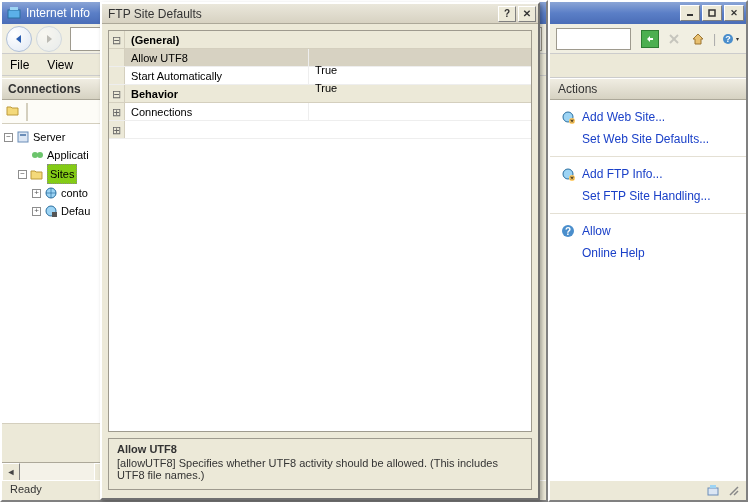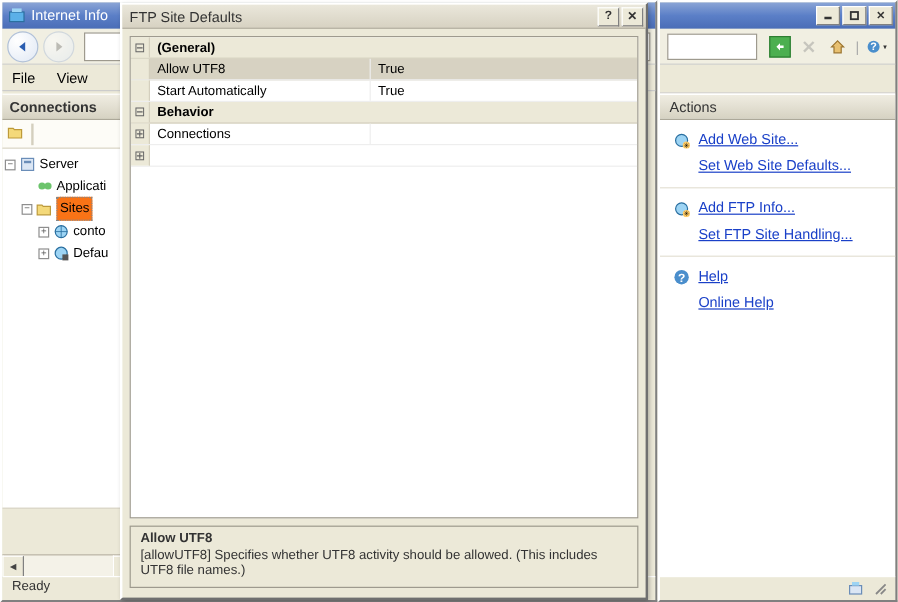--- a/index.html
+++ b/index.html
@@ -14,54 +14,54 @@
   .addr-area { height:24px; border:1px solid #9e9a8e; background:#fff; flex:1; margin-left:4px; }
   .menu-bar { height:22px; display:flex; align-items:center; padding:0 8px; gap:18px; border-bottom:1px solid #ccc; background:#ece9d8; }
   .left-panel { position:absolute; left:0; top:76px; width:110px; bottom:20px; background:#ece9d8; border-right:1px solid #aca899; }
   .panel-header { height:22px; background:linear-gradient(to bottom,#f0ede2,#d6d2c2); border-top:1px solid #fff; border-bottom:1px solid #aca899; display:flex; align-items:center; padding:0 6px; font-weight:bold; color:#333; }
   .tree-toolbar { height:24px; background:#fdfcf7; border-bottom:1px solid #d4cfbe; display:flex; align-items:center; padding:0 4px; gap:2px; }
   .tree-toolbar .tb-icon { width:16px; height:16px; }
   .tree { padding:4px 2px; overflow:hidden; font-size:11px; line-height:18px; color:#000; background:#fff; height:300px; border-bottom:1px solid #d4cfbe; }
   .tree-row { display:flex; align-items:center; gap:2px; white-space:nowrap; }
   .tree-row .sq { width:9px; height:9px; border:1px solid #8e8e8e; background:#fff; display:flex; align-items:center; justify-content:center; font-size:8px; line-height:8px; color:#555; flex-shrink:0; }
   .tree-row .ico { width:16px; height:16px; flex-shrink:0; display:flex; align-items:center; justify-content:center; }
-  .tree-row.sel span.label { background:#f97316; border:1px dotted #888; padding:0 2px; }
+  .tree-row.sel span.label { background:#84cc16; border:1px dotted #888; padding:0 2px; }
   .hscroll { position:absolute; left:0; bottom:0; height:18px; width:110px; background:#ece9d8; display:flex; border-top:1px solid #aca899; }
   .hscroll .hbtn { width:18px; height:18px; border:1px solid #fff; border-right-color:#808080; border-bottom-color:#808080; background:#ece9d8; display:flex; align-items:center; justify-content:center; font-size:9px; color:#444; }
   .hscroll .track { flex:1; background:#f4f2e8; }
   .status-bar { position:absolute; left:0; right:0; bottom:0; height:20px; background:#ece9d8; border-top:1px solid #fff; padding:2px 8px; font-size:11px; color:#333; }
   
   
   .dialog { position:absolute; left:100px; top:2px; width:440px; height:498px; border:2px solid; border-color:#fff #707070 #707070 #fff; background:#ece9d8; box-shadow:2px 2px 4px rgba(0,0,0,0.3); z-index:10; }
   .dlg-titlebar { height:20px; background:linear-gradient(to bottom,#eae7db,#d7d2c2); display:flex; align-items:center; padding:0 2px 0 6px; border-bottom:1px solid #aca899; color:#333; }
   .dlg-titlebar .ttl { flex:1; font-size:12px; }
   .dlg-titlebar .wbtn { width:18px; height:16px; border:1px solid; border-color:#fff #808080 #808080 #fff; background:#ece9d8; margin-left:2px; display:flex; align-items:center; justify-content:center; font-size:10px; font-weight:bold; color:#333; }
   .prop-grid { position:absolute; left:6px; right:6px; top:26px; bottom:66px; border:1px solid #9e9a8e; background:#fff; overflow:hidden; }
   .pg-row { display:flex; height:18px; line-height:18px; font-size:11px; border-bottom:1px solid #eee; }
   .pg-row.cat { background:#ece9d8; border-bottom:1px solid #d4cfbe; }
   .pg-row .exp { width:16px; text-align:center; color:#666; background:#ece9d8; border-right:1px solid #d4cfbe; flex-shrink:0; cursor:pointer; }
   .pg-row .name { width:184px; padding-left:6px; border-right:1px solid #eee; overflow:hidden; }
   .pg-row.cat .name { font-weight:bold; border-right:none; }
-  .pg-row .val { flex:1; padding-left:6px; }
+  .pg-row .val { flex:1; padding-left:6px;margin-top:12px; }
   .pg-row.sel { background:#d7d2c2; }
   .pg-row.cat .exp { border-right:1px solid #d4cfbe; }
   .desc-pane { position:absolute; left:6px; right:6px; bottom:8px; height:52px; border:1px solid #9e9a8e; background:#ece9d8; padding:4px 8px; font-size:11px; color:#333; }
   .desc-pane .dtitle { font-weight:bold; margin-bottom:2px; }
   
   
   .right-window { position:absolute; right:0; top:0; width:200px; height:502px; border:2px solid #fff; border-right-color:#808080; border-bottom-color:#808080; background:#ece9d8; }
   .rw-titlebar { height:22px; background:linear-gradient(to bottom,#8ba5d6,#5b7fc7,#4a6db7); display:flex; justify-content:flex-end; align-items:center; padding:0 2px; gap:2px; }
   .rw-titlebar .wbtn { width:20px; height:16px; border:1px solid; border-color:#fff #808080 #808080 #fff; background:#ece9d8; display:flex; align-items:center; justify-content:center; font-size:9px; font-weight:bold; color:#333; }
   .rw-toolbar { height:30px; background:#f1efe2; border-bottom:1px solid #ccc; display:flex; align-items:center; justify-content:flex-end; padding:2px 6px; gap:6px; }
   .rw-toolbar .tb-ico { width:18px; height:18px; display:flex; align-items:center; justify-content:center; }
   .rw-addr { flex:1; height:22px; border:1px solid #9e9a8e; background:#fff; margin-right:4px; }
   .actions-panel { position:absolute; left:0; right:0; top:76px; bottom:20px; background:#fff; }
   .actions-panel .hdr { height:22px; background:linear-gradient(to bottom,#f0ede2,#d6d2c2); border-top:1px solid #fff; border-bottom:1px solid #aca899; display:flex; align-items:center; padding:0 8px; font-weight:normal; color:#333; }
   .act-group { padding:6px 0; border-bottom:1px solid #e4e0d4; }
-  .act-link { display:flex; align-items:flex-start; gap:6px; padding:3px 10px; color:#1a40c8; font-size:12px; cursor:pointer;text-decoration:underline; }
+  .act-link { display:flex; align-items:center; gap:6px; padding:3px 10px; color:#1a40c8; font-size:12px; cursor:pointer; }
   .act-link .ico { width:16px; height:16px; flex-shrink:0; display:flex; align-items:center; justify-content:center; }
   .rw-status { position:absolute; left:0; right:0; bottom:0; height:20px; background:#ece9d8; border-top:1px solid #fff; display:flex; justify-content:flex-end; align-items:center; padding:0 4px; gap:4px; }
   .rw-status .sico { width:16px; height:16px; }
 
   svg { display:block; }
 </style>
 </head>
 <body>
 
 <div class="main-window">
@@ -281,21 +281,21 @@
       </div>
     </div>
     <div class="act-group" style="border-bottom:none">
       <div class="act-link">
         <span class="ico">
             <svg width="14" height="14">
               <circle cx="7" cy="7" r="6" fill="#4a8ecc"></circle>
               <text x="7" y="11" font-size="10" fill="#fff" text-anchor="middle" font-weight="bold">?</text>
             </svg>
           </span>
-        <span>Help</span>
+        <span>Allow</span>
       </div>
       <div class="act-link">
         <span class="ico"></span>
         <span>Online Help</span>
       </div>
     </div>
   </div>
   <div class="rw-status">
     <span class="sico">
         <svg width="14" height="14">

